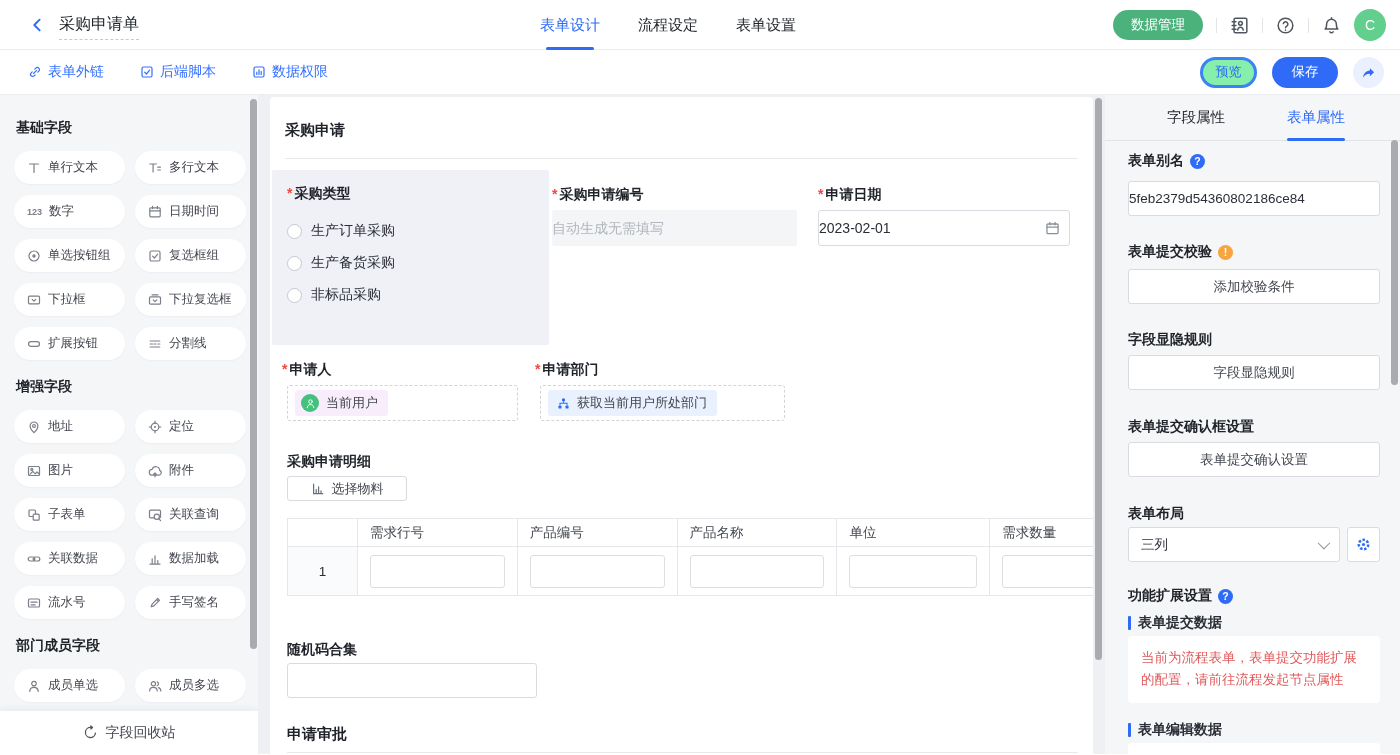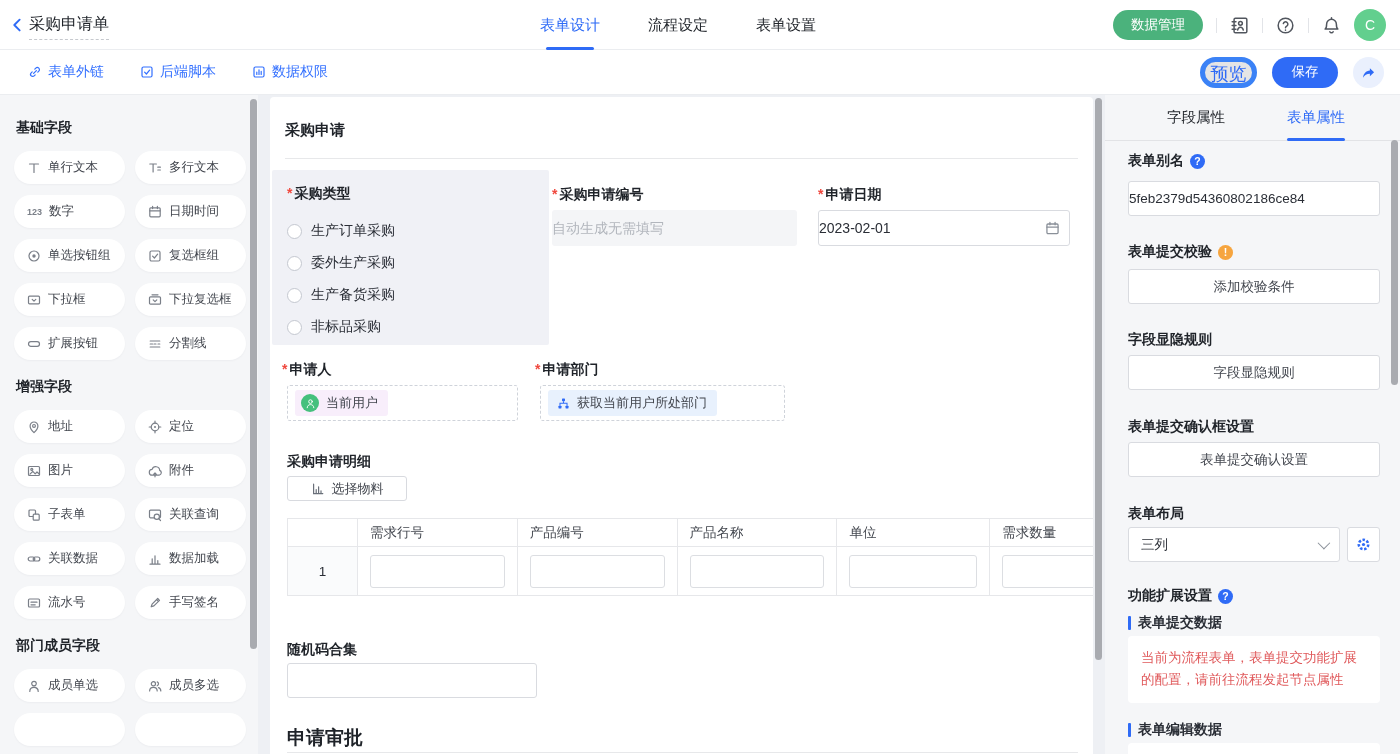--- a/index.html
+++ b/index.html
@@ -4,38 +4,38 @@
 <style>
   * { margin:0; padding:0; box-sizing:border-box; }
   html,body { width:1400px; height:755px; overflow:hidden; }
   body { font-family:"Liberation Sans","DejaVu Sans",sans-serif; color:#1f2329; background:#fff; }
   #app { position:relative; width:1400px; height:755px; }
   .abs { position:absolute; }
   svg.ic { display:inline-block; vertical-align:middle; flex:none; }
 
   
   .hdr { position:relative; height:50px; background:#fff; border-bottom:1px solid #ebedf0; display:flex; align-items:center; }
-  .hdr-back { display:flex; align-items:center; gap:4px; padding-left:10px; }
+  .hdr-back { display:flex; align-items:center; gap:14px; padding-left:30px; }
   .hdr-title { font-size:16px; font-weight:500; border-bottom:1px dashed #c6c9ce; padding-bottom:4px; margin-top:4px; }
-  .hdr-tabs { position:absolute; left:540px; top:0; height:50px; display:flex; gap:48px; }
+  .hdr-tabs { position:absolute; left:540px; top:0; height:50px; display:flex; gap:38px; }
   .tab { position:relative; display:flex; align-items:center; font-size:15px; color:#1f2329; cursor:pointer; }
   .tab.active { color:#2f6bf6; font-weight:500; }
   .tab.active::after { content:""; position:absolute; left:50%; transform:translateX(-50%); bottom:0; width:48px; height:3px; background:#2f6bf6; border-radius:2px; }
   .hdr-right { position:absolute; right:14px; top:0; height:50px; display:flex; align-items:center; gap:13px; }
   .pill-green { height:30px; padding:0 18px; border-radius:15px; color:#fff; font-size:13.5px; border:none; display:flex; align-items:center; cursor:pointer; }
   .vline { width:1px; height:15px; background:#e2e4e8; }
   .hicon { color:#51565e; display:flex; align-items:center; cursor:pointer; }
   .avatar { width:32px; height:32px; border-radius:50%; color:#fff; font-size:14px; display:flex; align-items:center; justify-content:center; }
 
   
   .tbar { position:relative; height:45px; background:#fff; border-bottom:1px solid #ebedf0; display:flex; align-items:center; }
   .tbar-links { display:flex; gap:36px; padding-left:28px; }
   .tlink { display:flex; align-items:center; gap:6px; font-size:14px; color:#3370ff; cursor:pointer; }
   .tbar-right { position:absolute; right:16px; display:flex; align-items:center; gap:15px; }
-  .btn-preview { width:57px; height:31px; border-radius:16px; background:#e5e5e5; border:5px solid #3b82f6; color:#2f6bf6; font-size:18px; cursor:pointer; }
+  .btn-preview { width:57px; height:31px; border-radius:16px; background:#86efac; border:3px solid #3b82f6; color:#2f6bf6; font-size:13px; cursor:pointer; }
   .btn-save { width:66px; height:31px; border-radius:16px; background:#2f6bf6; border:none; color:#fff; font-size:13.5px; cursor:pointer; }
   .btn-share { width:31px; height:31px; border-radius:50%; background:#eaf0fd; border:none; color:#2f6bf6; display:flex; align-items:center; justify-content:center; cursor:pointer; }
 
   
   .bodyrow { display:flex; height:659px; }
   .sbar { position:relative; width:258px; background:#f5f6f8; overflow:hidden; flex:none; }
   .sbar-inner { padding:14px 12px 0 14px; }
   .sec-title { font-size:14px; font-weight:700; color:#1f2329; margin:10px 0 14px 2px; }
   .pillgrid { display:grid; grid-template-columns:111px 111px; gap:11px 10px; margin-bottom:18px; }
   .fpill { height:33px; background:#fff; border-radius:17px; display:flex; align-items:center; gap:7px; padding-left:13px; font-size:12.5px; color:#42464e; box-shadow:0 1px 2px rgba(31,35,41,.04); cursor:grab; white-space:nowrap; }
@@ -508,37 +508,39 @@
               <svg class="ic" width="14" height="14">
                 <use href="#i-users"></use>
               </svg>
               <span>成员多选</span>
             </div>
           <div class="fpill"></div>
           <div class="fpill"></div>
         </div>
       </div>
       <div class="sb-thumb" style="right:1px; top:4px; height:550px;"></div>
+      <div class="recycle-bar">
+        <svg class="ic" width="15" height="15">
+            <use href="#i-recycle"></use>
+          </svg>
+        <span>字段回收站</span>
+      </div>
     </aside>
 
     <main class="canvas">
       <div class="card">
         <div class="form-title">采购申请</div>
         <div class="card-div" style="left:15px; top:61px; width:793px;"></div>
 
         <div class="ptype-block">
           <div class="flabel req">采购类型</div>
           <div style="margin-top:12px;">
             <div class="opt">
                 <span class="radio"></span>
                 <span>生产订单采购</span>
-              </div>
-            <div class="opt">
-                <span class="radio"></span>
-                <span>委外生产采购</span>
               </div>
             <div class="opt">
                 <span class="radio"></span>
                 <span>生产备货采购</span>
               </div>
             <div class="opt">
                 <span class="radio"></span>
                 <span>非标品采购</span>
               </div>
           </div>
@@ -613,21 +615,21 @@
                 <input class="cellinp" style="">
               </div>
           </div>
         </div>
 
         <div class="flabel abs" style="left:17px; top:544px;">随机码合集</div>
         <div class="inpwrap" style="left:17px; top:566px; width:250px; height:35px;">
           <input class="inp" style="">
         </div>
 
-        <div class="flabel abs" style="left:17px; top:628px; font-size:19px;">申请审批</div>
+        <div class="flabel abs" style="left:17px; top:628px; font-size:15px;">申请审批</div>
         <div class="card-div" style="left:17px; top:655px; width:791px;"></div>
       </div>
       <div class="sb-thumb" style="right:3px; top:3px; height:562px;"></div>
     </main>
 
     <section class="panel">
       <div class="ptabs">
         <div class="ptab" style="left:62px;">字段属性</div>
         <div class="ptab active" style="left:182px;">表单属性</div>
       </div>

